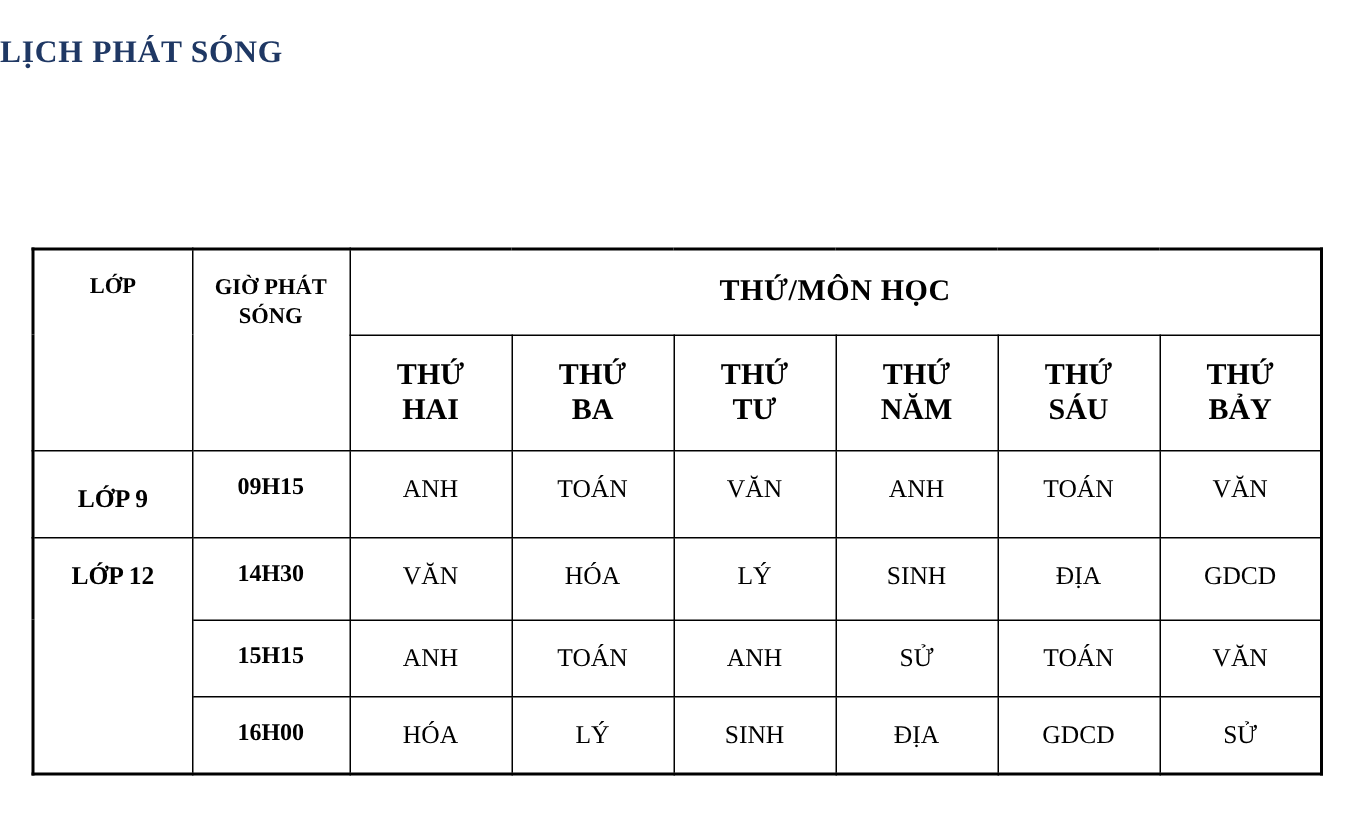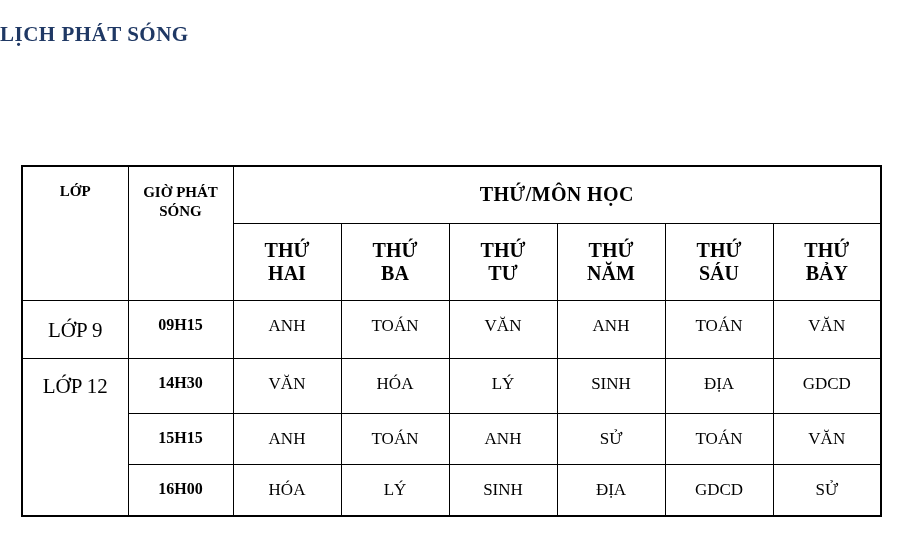--- a/index.html
+++ b/index.html
@@ -75,22 +75,22 @@
     vertical-align: middle;
     letter-spacing: 0.4px;
   }
   th.h-day {
     font-size: 20px;
     font-weight: bold;
     vertical-align: bottom;
     padding-bottom: 9px;
   }
   th.c-class {
-    font-size: 21px;
-    font-weight: normal;
+    font-size: 17px;
+    font-weight: bold;
   }
   th.c-class-9  { vertical-align: bottom; padding-bottom: 5px; }
   th.c-class-12 { vertical-align: top;    padding-top: 44px; margin-top: 48px;   }
   td.c-time {
     font-size: 16px;
     font-weight: bold;
     vertical-align: top;
     padding-top: 5px;
   }
   td.c-sub {

